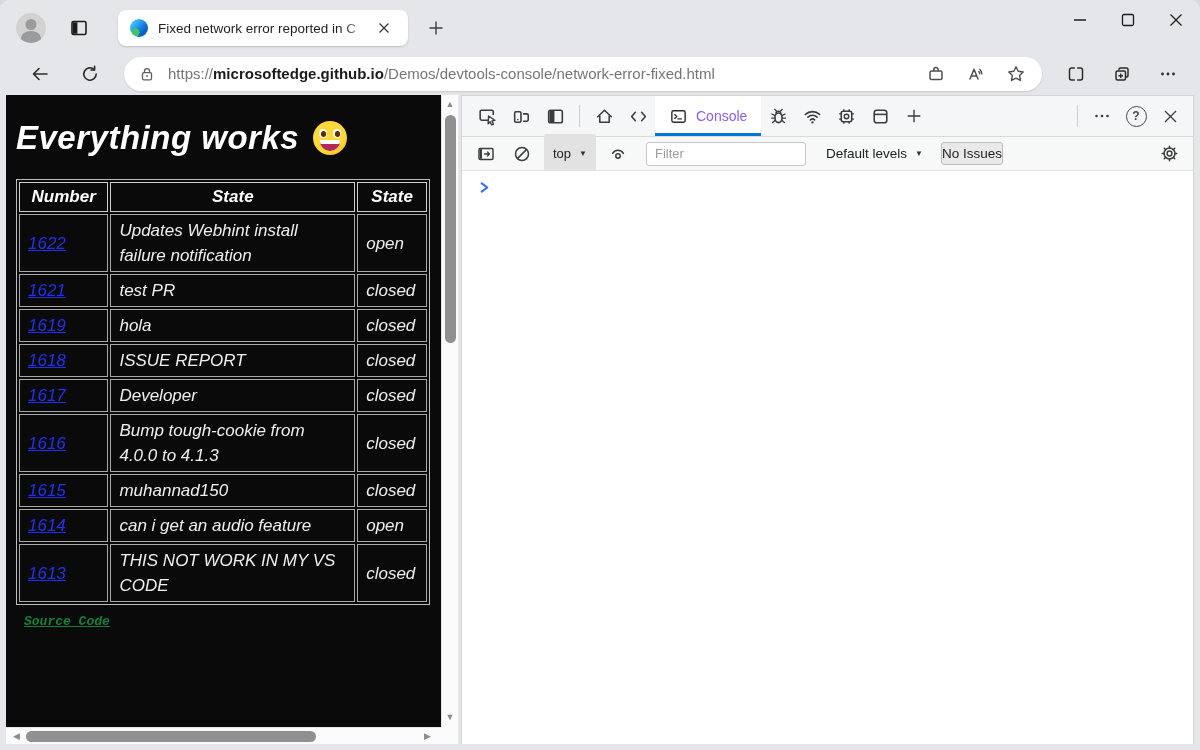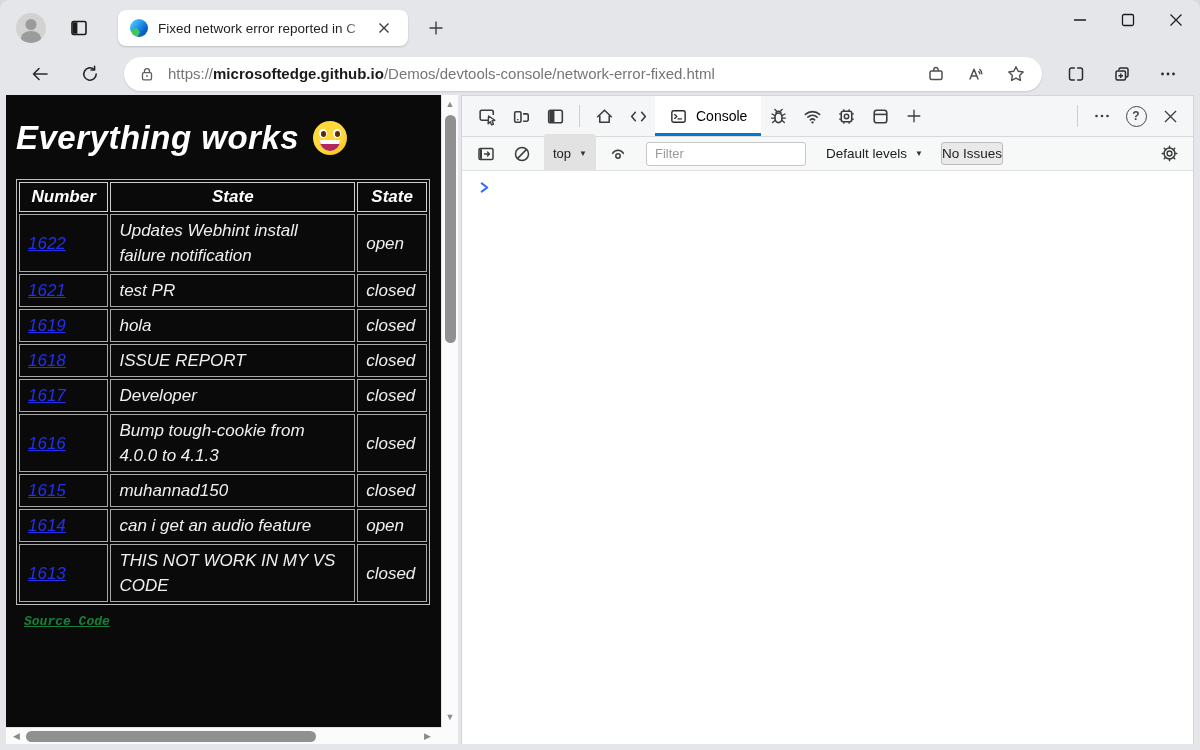--- a/index.html
+++ b/index.html
@@ -69,21 +69,21 @@
   .hthumb { position:absolute; top:3px; height:11px; left:20px; width:290px; border-radius:6px; background:#909090; cursor:pointer; }
   .scroll-corner { background:#fbfbfb; }
 
   
   .devtools { flex:1; margin-left:3px; background:#ffffff; display:flex; flex-direction:column; border:1px solid #d4d4d4; border-bottom:none; }
   .dt-tabs { height:41px; background:#f5f6f7; border-bottom:1px solid #d9d9d9; display:flex; align-items:center; padding:0 6px 0 8px; }
   .dt-btn { width:34px; height:34px; border-radius:4px; flex:0 0 auto; }
   .dt-sep { width:1px; height:22px; background:#cfcfcf; margin:0 7px; flex:0 0 auto; }
   .dt-tab-active { height:100%; background:#ffffff; display:flex; align-items:center; gap:8px; padding:0 14px; position:relative; cursor:pointer; flex:0 0 auto; }
   .dt-tab-active::after { content:""; position:absolute; left:0; right:0; bottom:0; height:3px; background:#0078d4; }
-  .dt-tab-label { font-size:14px; color:#000000; }
+  .dt-tab-label { font-size:14px; color:#8b5cf6; }
   .dt-spacer { flex:1; }
   .dt-help-circle { width:21px; height:21px; border-radius:50%; border:1.6px solid #474747; display:flex; align-items:center; justify-content:center; font-size:12px; color:#474747; font-weight:bold; }
 
   .dt-console-toolbar { height:34px; background:#f7f8f8; border-bottom:1px solid #e0e0e0; display:flex; align-items:center; padding:0 10px; gap:8px; }
   .ct-btn { width:28px; height:26px; border-radius:4px; flex:0 0 auto; }
   .ctx-pill { display:flex; align-items:center; gap:8px; background:#e2e2e2; border-radius:3px; padding:12px 9px; font-size:13px; color:#202020; cursor:pointer; flex:0 0 auto; }
   .ctx-pill .caret,.levels .caret { font-size:8px; color:#333; }
   .filter-input { width:160px; height:24px; border:1px solid #c7c7c7; border-radius:3px; padding:0 8px; font-size:13px; color:#202020; font-family:"Liberation Sans",sans-serif; margin-left:6px; }
   .filter-input::placeholder { color:#9b9b9b; }
   .levels { display:flex; align-items:center; gap:8px; font-size:13.5px; color:#202020; margin-left:12px; cursor:pointer; flex:0 0 auto; }

